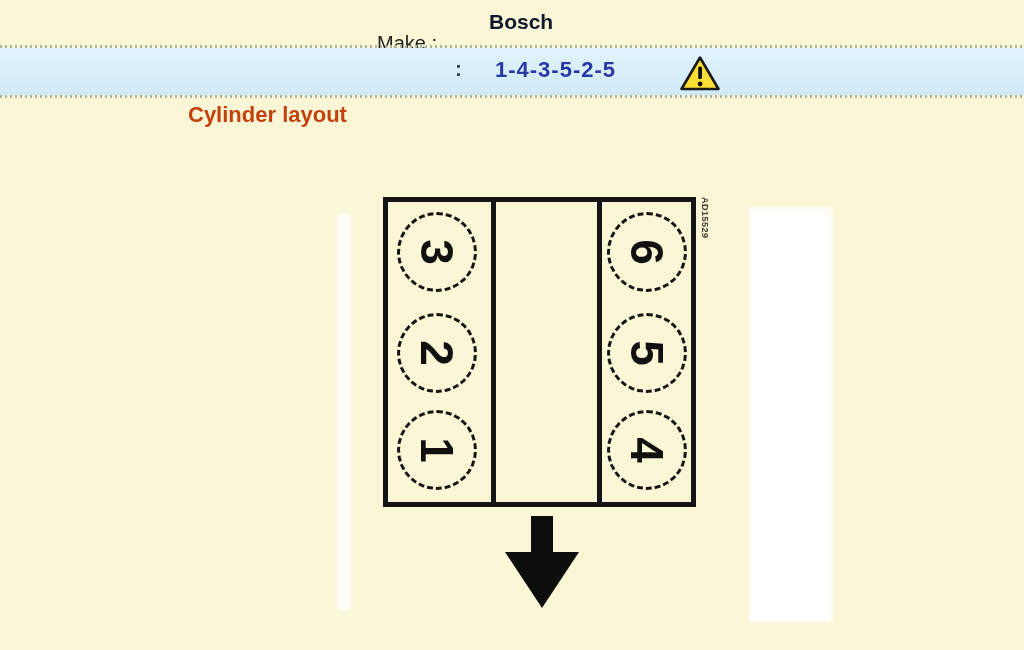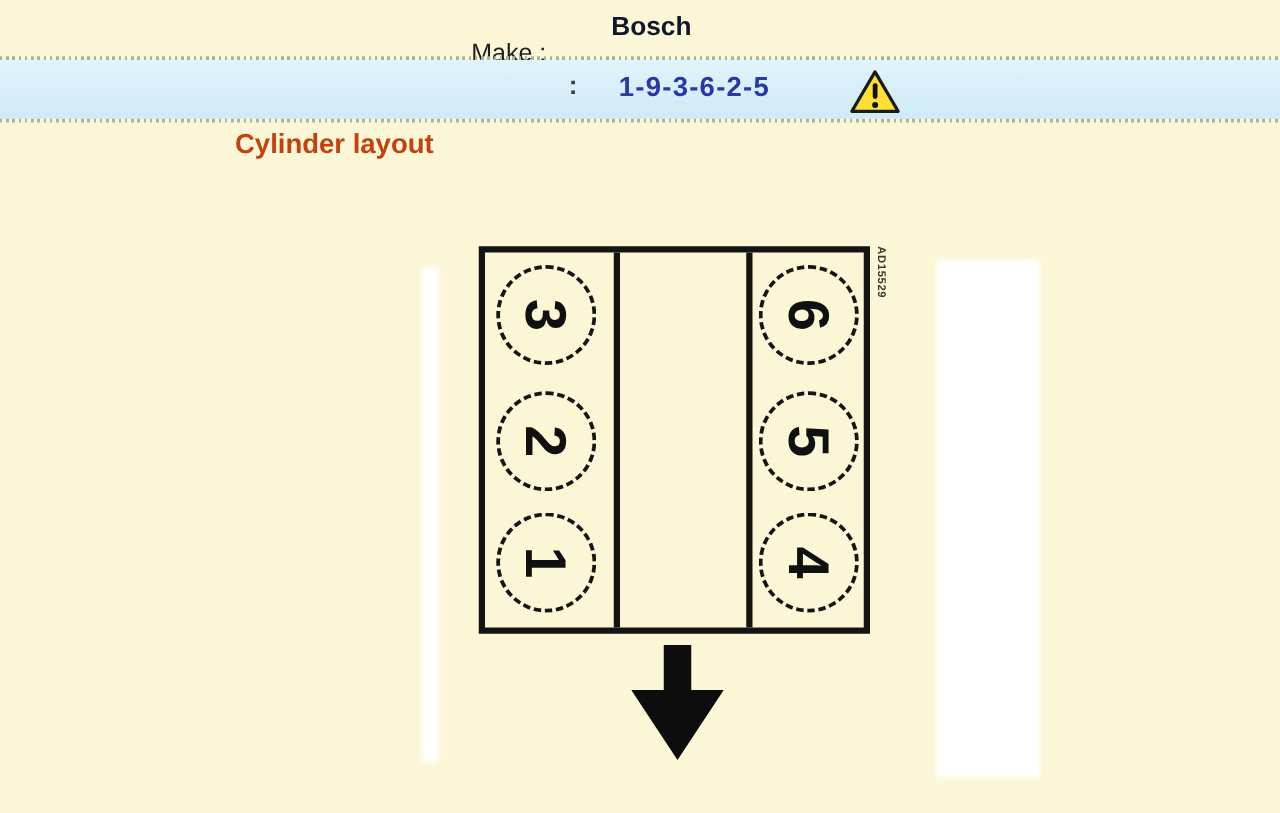--- a/index.html
+++ b/index.html
@@ -111,21 +111,21 @@
 
   <div>
     <span class="make-label">Make :</span>
     <span class="make-value">Bosch</span>
   </div>
 
   <div id="sep-top" class="dotted-sep"></div>
 
   <div class="highlight-row"></div>
   <span class="fo-colon">:</span>
-  <span class="fo-value">1-9-3-6-2-5</span>
+  <span class="fo-value">1-4-3-5-2-5</span>
   <svg class="warning-icon" viewBox="0 0 42 37">
     <path d="M21 2.5 L39.5 34 L2.5 34 Z" fill="#FFDF35" stroke="#1a1a1a" stroke-width="2.6" stroke-linejoin="round"></path>
     <rect x="19.2" y="11.5" width="3.8" height="12.5" rx="1.6" fill="#111"></rect>
     <circle cx="21.1" cy="29" r="2.4" fill="#111"></circle>
   </svg>
 
   <div id="sep-bottom" class="dotted-sep"></div>
 
   <div class="section-title">Cylinder layout</div>
 

